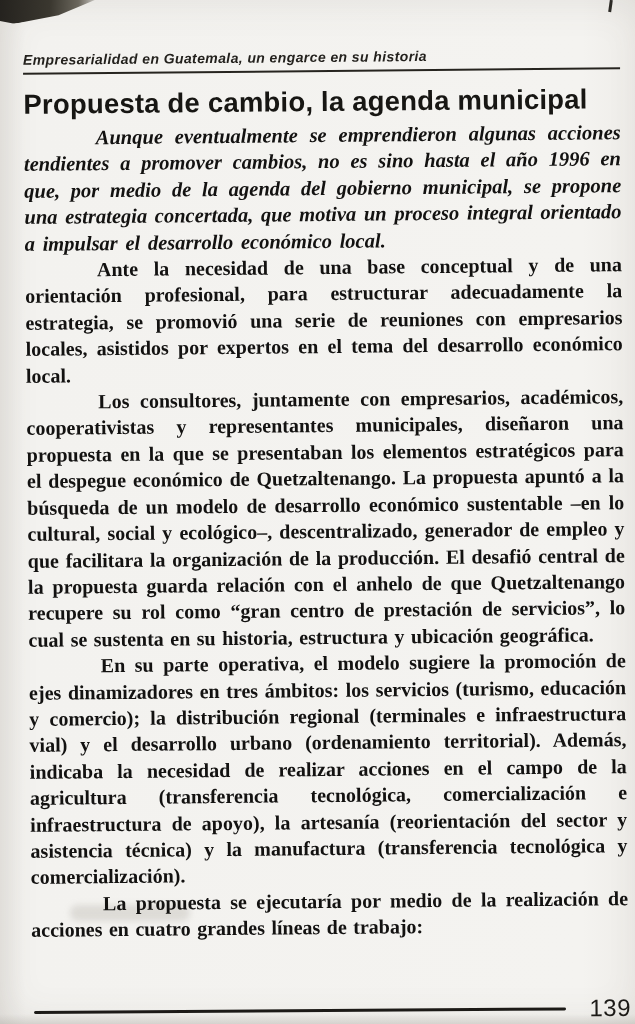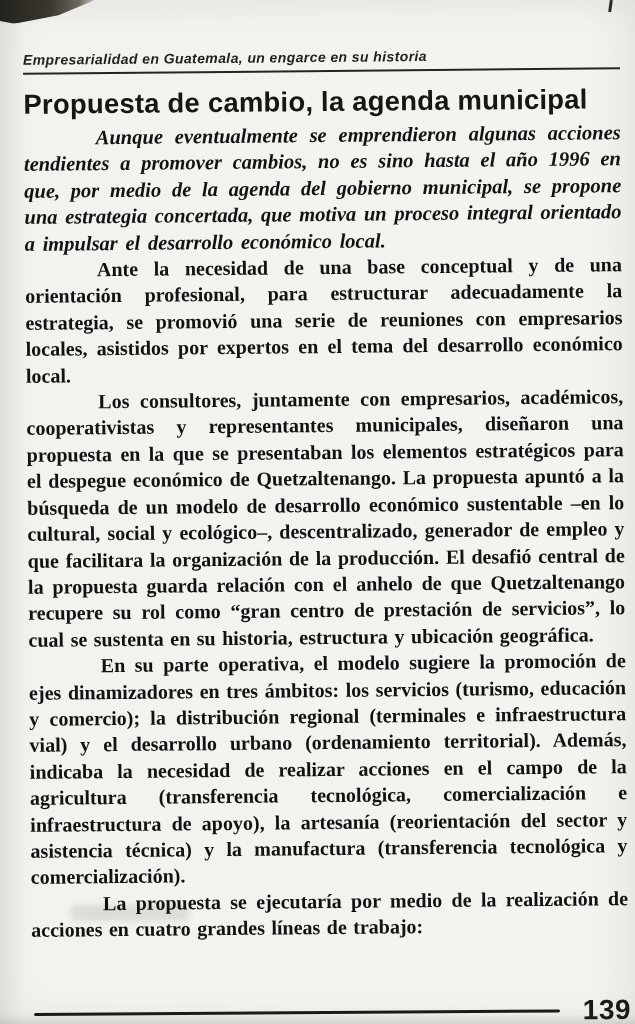--- a/index.html
+++ b/index.html
@@ -79,22 +79,22 @@
     transform: rotate(-0.4deg);
   }
   .footer-rule {
     flex: 1;
     height: 3px;
     background: #1c1a17;
     border-radius: 2px;
   }
   .page-number {
     font-family: "Liberation Sans", sans-serif;
-    font-weight: bold;
-    font-size: 28px;
+    font-weight: normal;
+    font-size: 24px;
     margin-left: 23px;
     letter-spacing: 0.5px;
     color: #1c1a17;
     line-height: 1;
   }
   
   .smudge-topleft {
     position: absolute;
     top: -6px;
     left: -12px;

